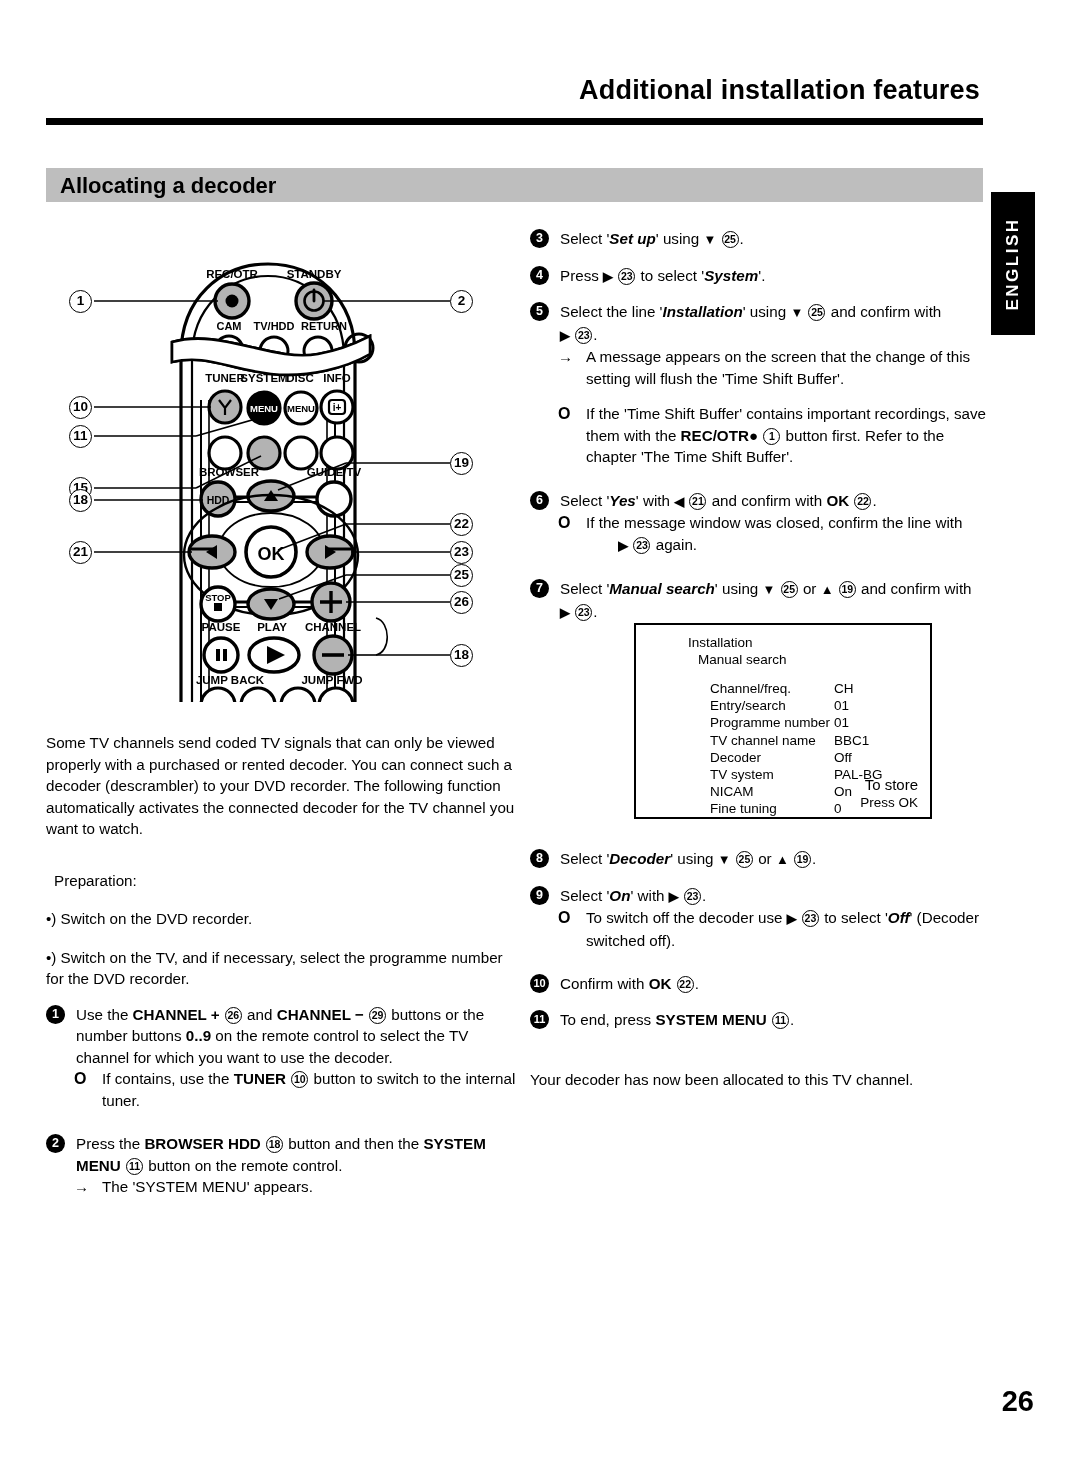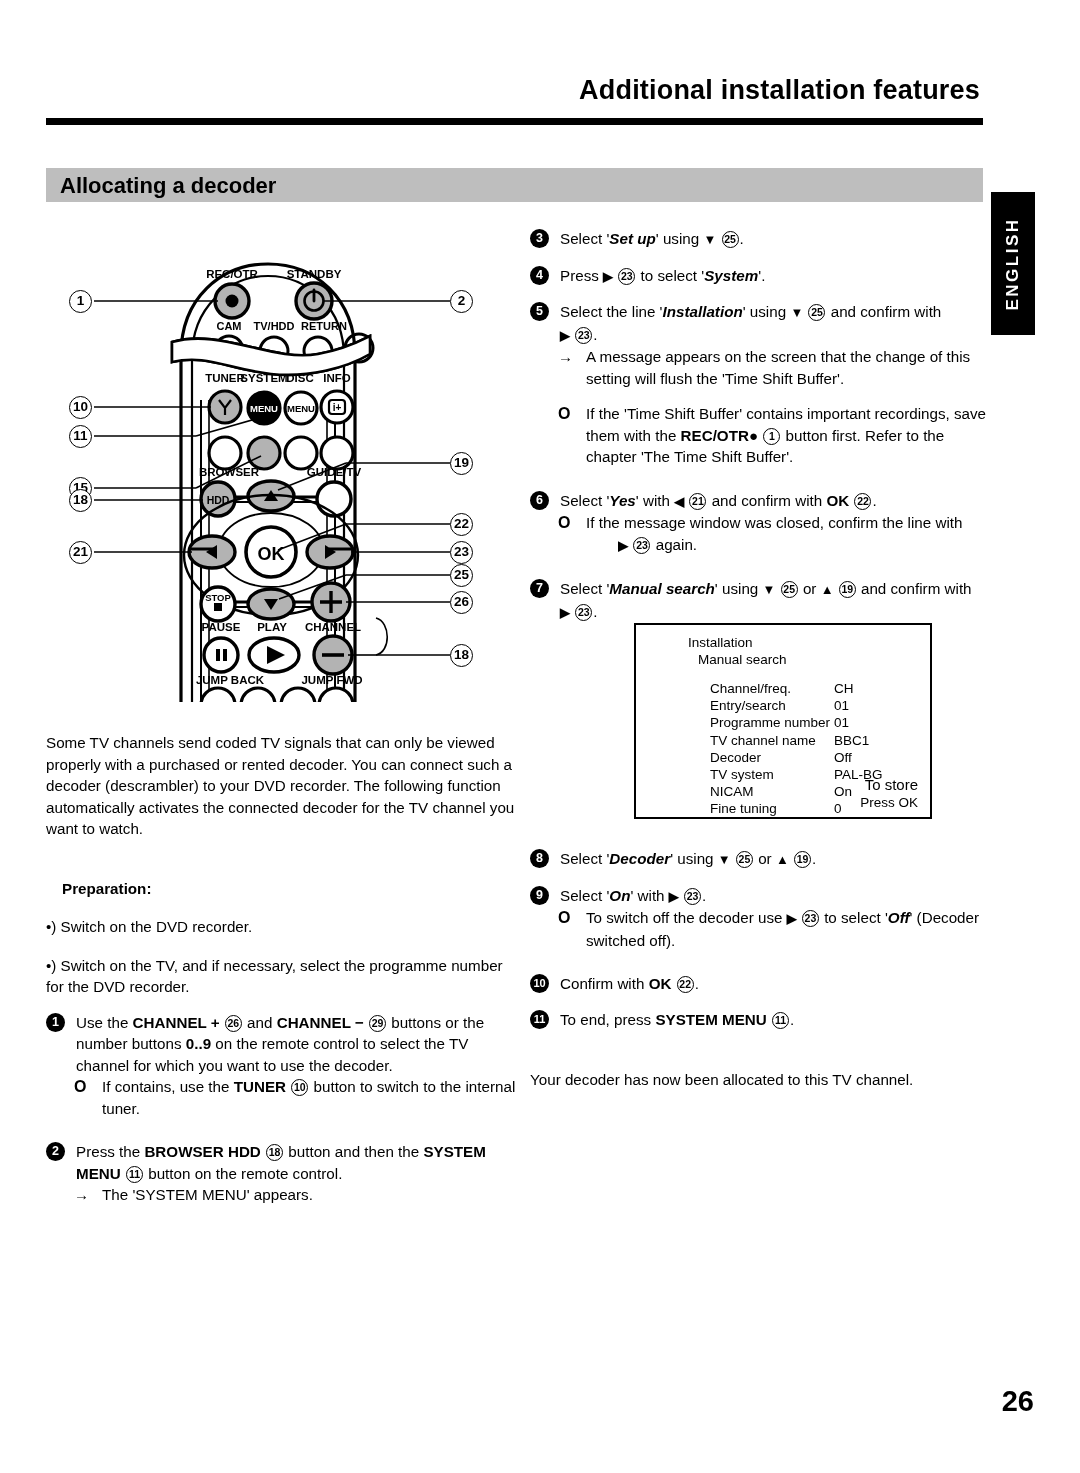--- a/index.html
+++ b/index.html
@@ -58,21 +58,21 @@
 
   
   .col { position:absolute; font-size:15.2px; line-height:21.5px; }
   #left-col  { left:46px; top:715px; width:470px; }
   #right-col { left:530px; top:228px; width:465px; }
 
   p.para { margin:17px 0 0 0; }
   .gap-sm { height:14px; }
   .gap-md { height:22px; }
 
-  .prep-head { font-weight:bold; margin:16px; }
+  .prep-head { font-weight:normal; margin:8px; }
 
   
   .step { position:relative; padding-left:30px; margin:0; }
   .step .num {
     position:absolute; left:0; top:1px;
     width:19px; height:19px; border-radius:50%;
     background:#000; color:#fff;
     font-size:12.5px; font-weight:bold;
     text-align:center; line-height:19px;
   }

